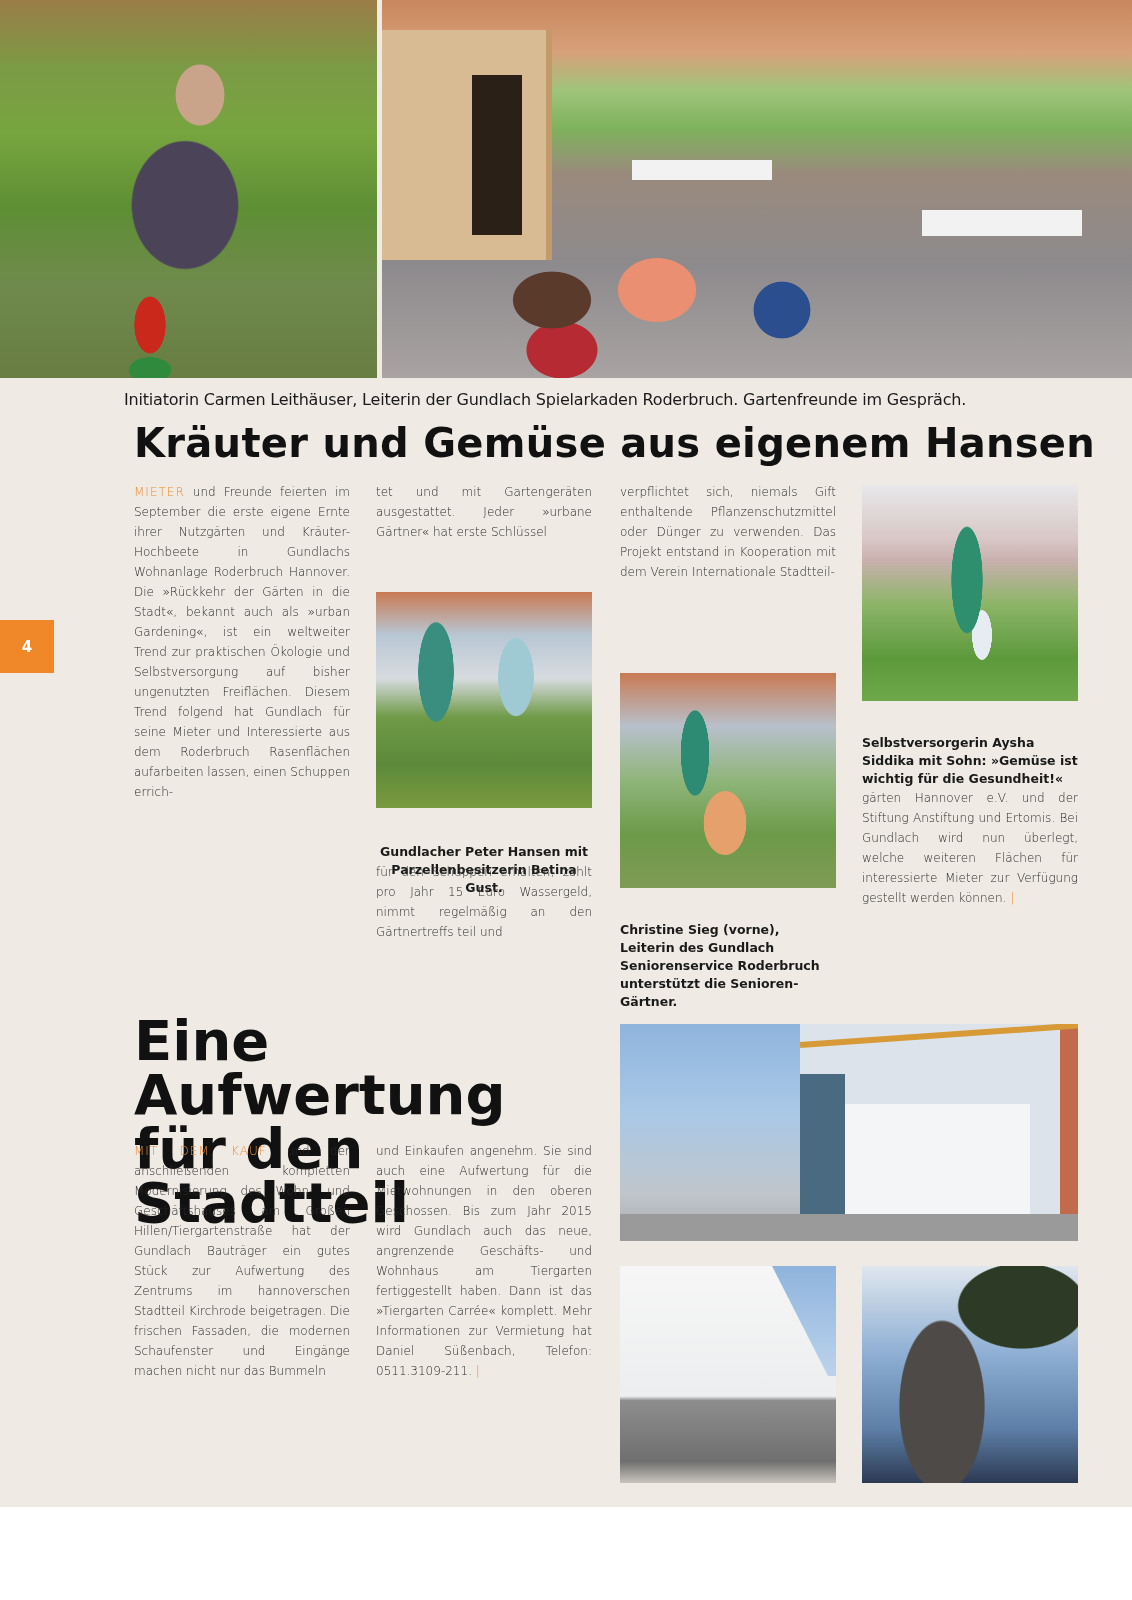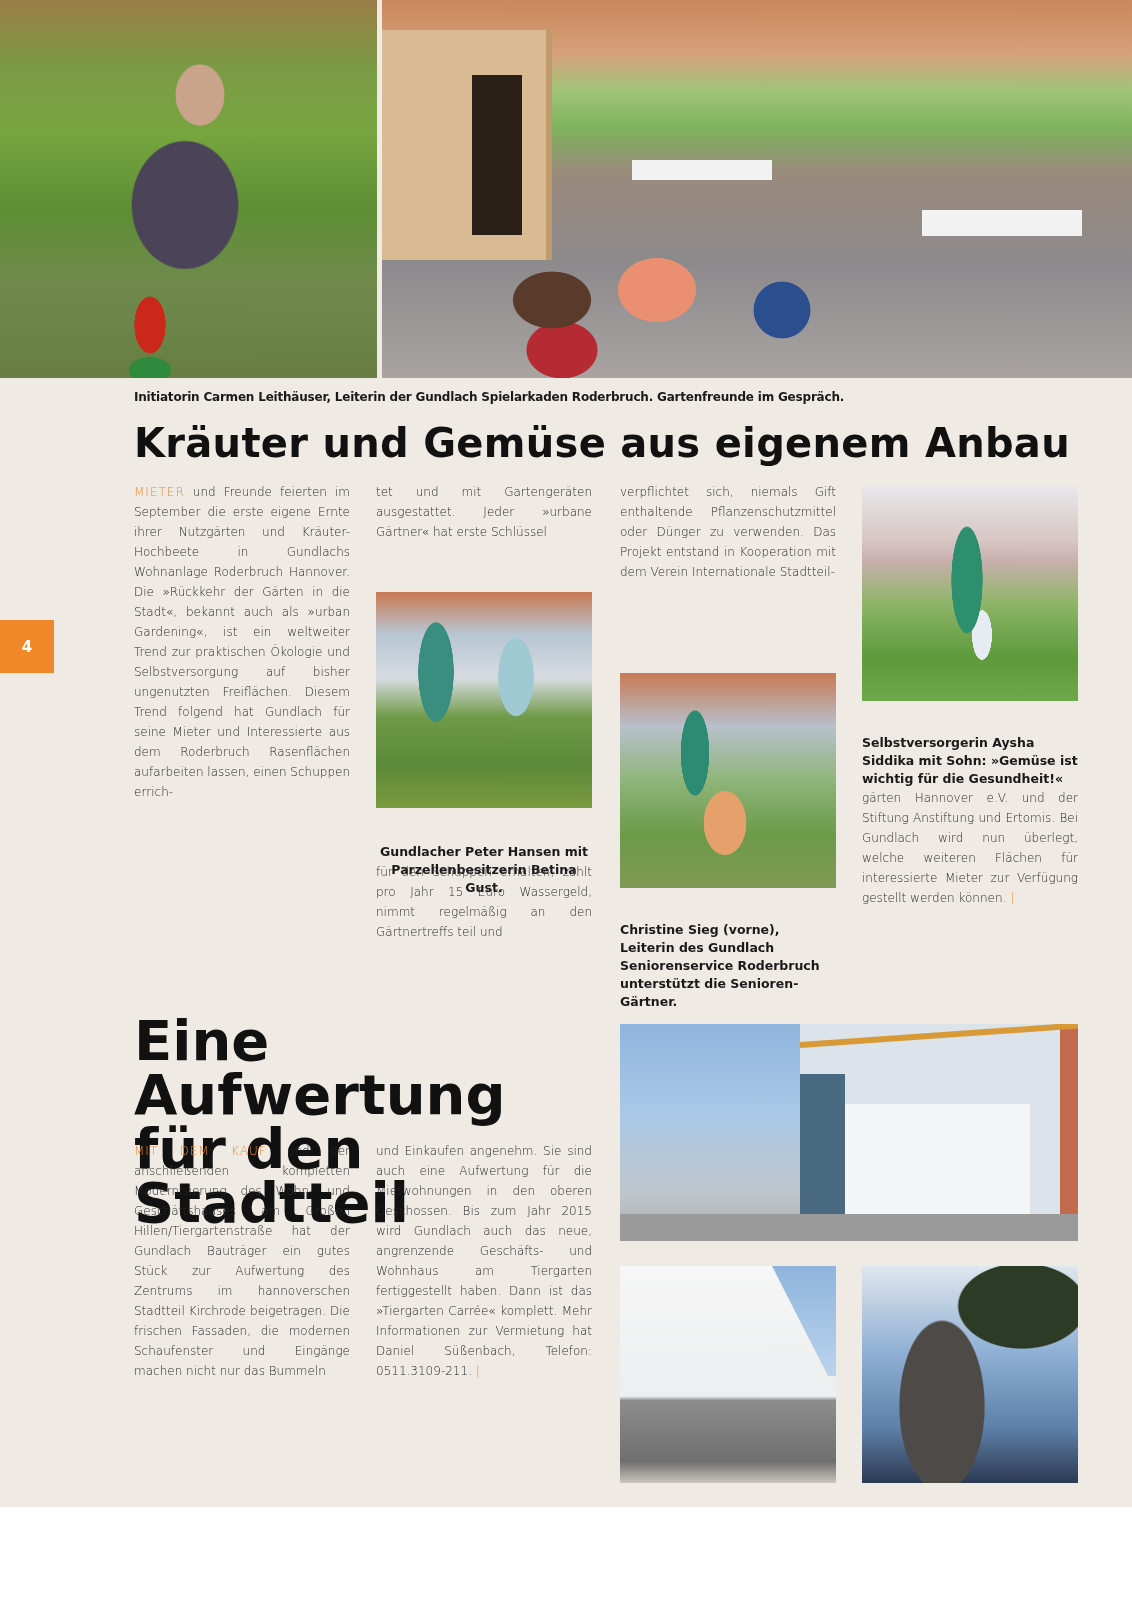--- a/index.html
+++ b/index.html
@@ -25,21 +25,21 @@
         radial-gradient(ellipse 50px 40px at 180px 350px, #b52a33 0 70%, transparent 72%),
         radial-gradient(ellipse 40px 40px at 400px 310px, #2b4e8e 0 70%, transparent 72%),
         linear-gradient(90deg, transparent 0, transparent 0) ,
         linear-gradient(180deg, #c9875e 0%, #d7a17a 14%, #9fc47a 24%, #7fb25c 34%, #9a8a7d 46%, #8d8a8d 70%, #a9a4a2 100%);
     }
     #ph-group .shed { position: absolute; left: 0; top: 30px; width: 170px; height: 230px; background: #d8bb92; border-right: 6px solid #c19b6c; }
     #ph-group .shed-door { position: absolute; left: 90px; top: 75px; width: 50px; height: 160px; background: #2a2018; }
     #ph-group .table1 { position: absolute; left: 250px; top: 160px; width: 140px; height: 20px; background: #f2f2f2; }
     #ph-group .table2 { position: absolute; left: 540px; top: 210px; width: 160px; height: 26px; background: #f2f2f2; }
 
-    .caption-top { position: absolute; left: 134px; top: 390px; font-size: 12px; font-weight: bold; color: #1a1a1a; letter-spacing: -0.2px; }
+    .caption-top { position: absolute; left: 124px; top: 390px; font-size: 16px; font-weight: normal; color: #1a1a1a; letter-spacing: -0.2px; }
 
     .h1 { position: absolute; left: 134px; top: 420px; font-size: 40px; font-weight: bold; color: #111; letter-spacing: 0.3px; white-space: nowrap; }
     .h2 { position: absolute; left: 134px; top: 1014px; width: 460px; font-size: 56px; font-weight: bold; color: #111; line-height: 54px; }
 
     .col { position: absolute; font-size: 12px; line-height: 20px; text-align: justify; color: #2a2a2a; font-weight: 300; }
     .col .lead { color: #ec8b33; letter-spacing: 1px; }
     .col .end-mark { color: #ec8b33; }
 
     .cap { position: absolute; font-size: 12.5px; font-weight: bold; line-height: 18px; color: #1a1a1a; margin-top: 21px; }
 
@@ -99,21 +99,21 @@
 <div class="photo" id="ph-group">
   <div class="shed"></div>
   <div class="shed-door"></div>
   <div class="table1"></div>
   <div class="table2"></div>
 
 </div>
 
 <div class="caption-top">Initiatorin Carmen Leithäuser, Leiterin der Gundlach Spielarkaden Roderbruch. Gartenfreunde im Gespräch.</div>
 
-<h1 class="h1">Kräuter und Gemüse aus eigenem Anbau</h1>
+<h1 class="h1">Kräuter und Gemüse aus eigenem Hansen</h1>
 
 <div class="col" style="left:134px; top:482px; width:216px;">
   <span class="lead">MIETER</span><span> und Freunde feierten im September die erste eigene Ernte ihrer Nutzgärten und Kräuter-Hochbeete in Gundlachs Wohnanlage Roderbruch Hannover. Die »Rückkehr der Gärten in die Stadt«, bekannt auch als »urban Gardening«, ist ein weltweiter Trend zur praktischen Ökologie und Selbstversorgung auf bisher ungenutzten Freiflächen. Diesem Trend folgend hat Gundlach für seine Mieter und Interessierte aus dem Roderbruch Rasenflächen aufarbeiten lassen, einen Schuppen errich-</span>
 </div>
 
 <div class="col" style="left:376px; top:482px; width:216px;">
   <span>tet und mit Gartengeräten ausgestattet. Jeder »urbane Gärtner« hat erste Schlüssel</span>
 </div>
 
 <div class="photo" id="ph-hansen">

